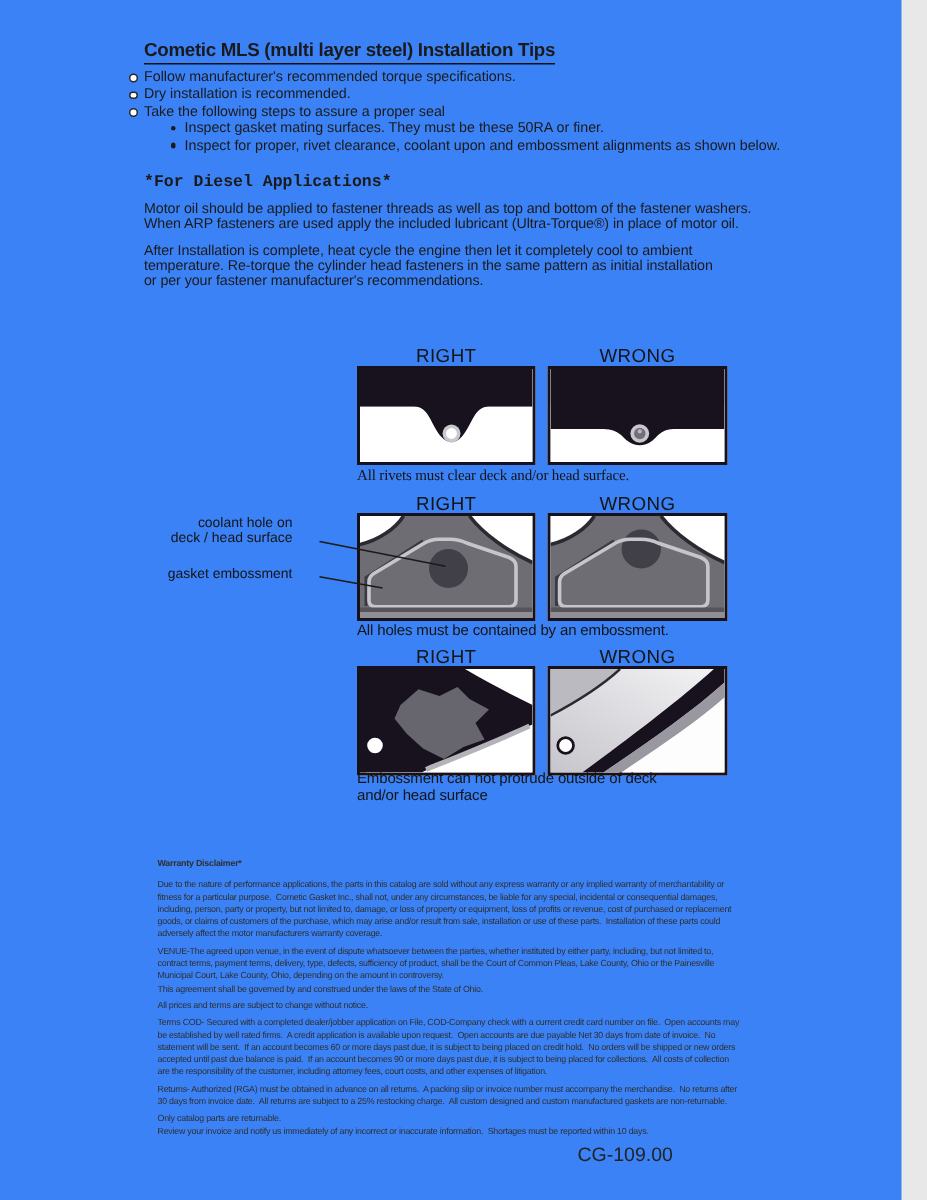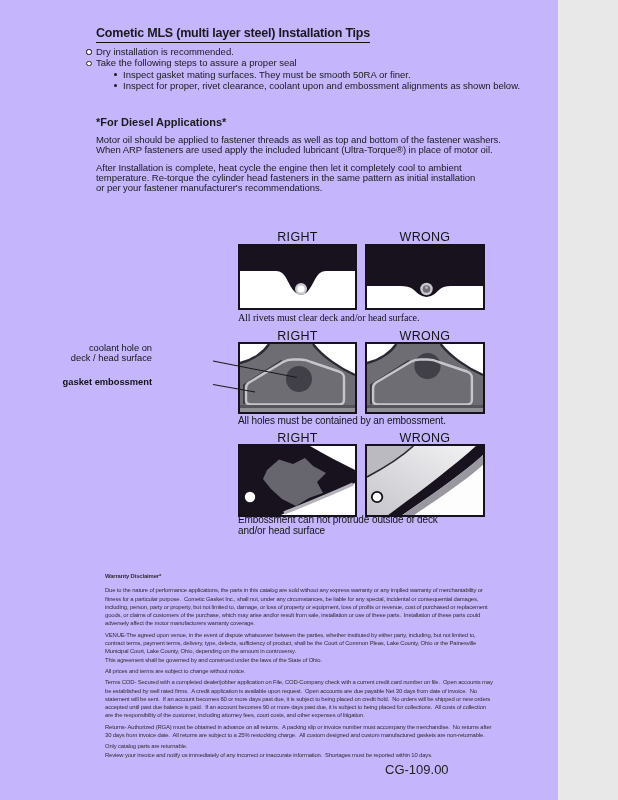--- a/index.html
+++ b/index.html
@@ -1,34 +1,34 @@
 <!DOCTYPE html>
 <html><head>
 <meta charset="utf-8">
 <style>
   html,body{margin:0;padding:0;background:#e8e8e8;}
-  #page{position:relative;width:558px;height:800px;background:#c4b5fd;overflow:hidden;
+  #page{position:relative;width:601px;height:800px;background:#3b82f6;overflow:hidden;
         font-family:"Liberation Sans", sans-serif;color:#1a1a1a;}
   .abs{position:absolute;}
   .pre{white-space:pre;}
 
   
   .title{left:96px;top:26px;font-size:12.5px;font-weight:bold;letter-spacing:-0.2px;
          border-bottom:1.6px solid #111;padding-bottom:2px;}
 
   
   .tips{left:86px;top:46px;font-size:9.5px;line-height:11.4px;}
   .tip{position:relative;padding-left:10px;}
   .tip.l2{margin-left:28px;padding-left:9px;}
   .marker{position:absolute;left:0;top:3.4px;width:3.6px;height:3.6px;border-radius:50%;}
   .m-open{border:0.9px solid #2a2a2a;background:#fff;}
   .m-dot{background:#1a1a1a;width:3.2px;height:3.2px;top:3.8px;}
 
   
-  .d-head{left:96px;top:116px;font-size:11px;font-weight:bold;}
+  .d-head{left:96px;top:116px;font-size:11px;font-weight:bold;font-family:Liberation Mono, monospace;}
   .d-par{font-size:9.5px;line-height:9.9px;letter-spacing:-0.05px;}
   .d-p1{left:96px;top:135px;}
   .d-p2{left:96px;top:163px;}
   .d-note{left:96px;top:204px;font-size:9.5px;}
 
   
   .rw{font-size:12.5px;letter-spacing:0.3px;text-align:center;color:#141414;}
   .cap{font-size:10px;line-height:10.5px;letter-spacing:-0.1px;color:#141414;}
   .callout{font-size:9.3px;line-height:9.6px;text-align:right;color:#141414;}
 
@@ -47,32 +47,33 @@
 </head>
 <body>
 
 <div id="page">
 
   <div class="abs title">Cometic MLS (multi layer steel) Installation Tips</div>
 
   <div class="abs tips">
     <div class="tip l1">
       <span class="marker m-open"></span>
+      <span>Follow manufacturer's recommended torque specifications.</span>
     </div>
     <div class="tip l1">
       <span class="marker m-open"></span>
       <span>Dry installation is recommended.</span>
     </div>
     <div class="tip l1">
       <span class="marker m-open"></span>
       <span>Take the following steps to assure a proper seal</span>
     </div>
     <div class="tip l2">
       <span class="marker m-dot"></span>
-      <span>Inspect gasket mating surfaces.  They must be smooth 50RA or finer.</span>
+      <span>Inspect gasket mating surfaces.  They must be these 50RA or finer.</span>
     </div>
     <div class="tip l2">
       <span class="marker m-dot"></span>
       <span>Inspect for proper, rivet clearance, coolant upon and embossment alignments as shown below.</span>
     </div>
   </div>
 
   <div class="abs d-head">*For Diesel Applications*</div>
   <div class="abs d-par d-p1 pre">Motor oil should be applied to fastener threads as well as top and bottom of the fastener washers.
 When ARP fasteners are used apply the included lubricant (Ultra-Torque®) in place of motor oil.</div>
@@ -114,21 +115,21 @@
       <circle cx="59" cy="41.6" r="1.4" fill="#b9b7be"></circle>
     </svg>
   </div>
   <div class="abs cap" style="left:238px;top:313px;font-family:Liberation Serif, serif;">All rivets must clear deck and/or head surface.</div>
 
   <div class="abs rw" style="left:238px;top:329px;width:119px;">RIGHT</div>
   <div class="abs rw" style="left:365px;top:329px;width:120px;">WRONG</div>
 
   <div class="abs callout pre" style="right:406px;top:344px;">coolant hole on
 deck / head surface</div>
-  <div class="abs callout pre" style="right:406px;top:378px;font-weight:bold;">gasket embossment</div>
+  <div class="abs callout pre" style="right:406px;top:378px;">gasket embossment</div>
 
   <div class="abs dbox" style="left:238px;top:342px;width:119px;height:72px;">
     <svg viewBox="0 0 115 68" preserveAspectRatio="none">
       <rect width="115" height="68" fill="#6f6d74"></rect>
       <path d="M0,0 H29 C24,8 13,16 0,19 Z" fill="#ffffff"></path>
       <path d="M29,0 C24,8 13,16 0,19" stroke="#2b2931" stroke-width="2.4" fill="none"></path>
       <path d="M115,0 H73 C82,12 99,24 115,31 Z" fill="#ffffff"></path>
       <path d="M73,0 C82,12 99,24 115,31" stroke="#2b2931" stroke-width="2.4" fill="none"></path>
       <path d="M4,60 L4,41 L42,16.5" stroke="#3b3942" stroke-width="2" fill="none"></path>
       <circle cx="59" cy="35" r="13" fill="#413f48"></circle>

